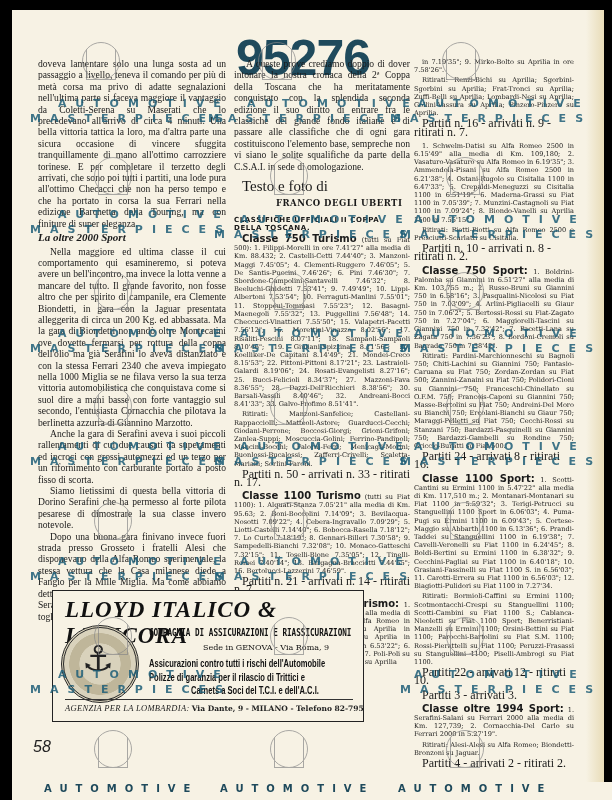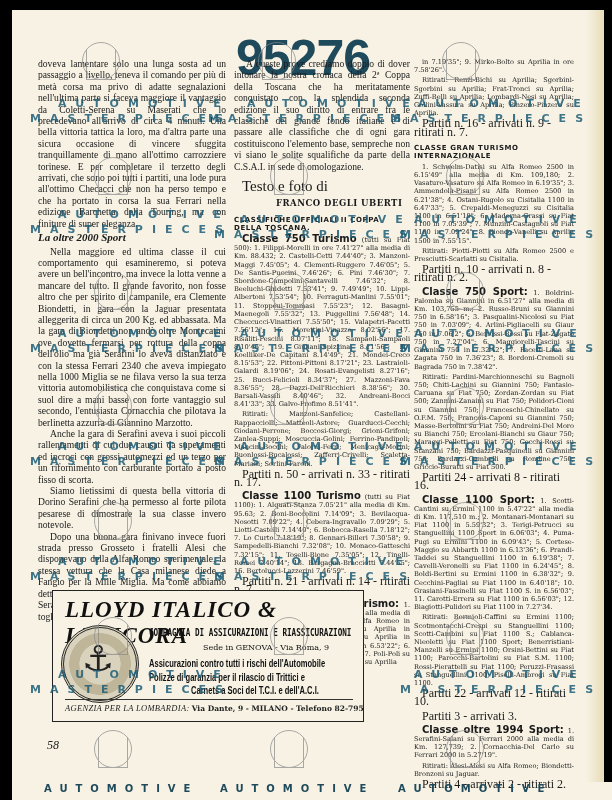--- a/index.html
+++ b/index.html
@@ -27,21 +27,21 @@
   .ad-sub{position:absolute;left:96px;top:36px;font-family:"DejaVu Sans Mono","Liberation Sans",sans-serif;font-size:9.8px;font-weight:bold;transform:scaleX(0.78);transform-origin:left;color:#111;white-space:nowrap;}
   .ad-sede{position:absolute;left:150px;top:52px;font-size:8px;font-family:"DejaVu Serif",serif;color:#111;}
   .ad-line{position:absolute;left:96px;font-family:"Liberation Sans",sans-serif;font-weight:bold;font-size:10.5px;transform:scaleX(0.72);transform-origin:left;color:#111;white-space:nowrap;}
   .ad-l1{top:66px;} .ad-l2{top:80px;} .ad-l3{top:93px;left:138px;}
   .ad-rule{position:absolute;left:12px;right:10px;top:108px;border-top:1px solid #333;}
   .ad-agency{position:absolute;left:12px;top:112px;font-size:8.5px;color:#222;white-space:nowrap;}
   .ad-agency i{font-style:italic;letter-spacing:0.3px;}
   .ad-agency b{font-size:7.5px;font-family:"DejaVu Serif",serif;}
   .seal{position:absolute;left:8px;top:34px;width:72px;height:72px;border-radius:50%;border:3px double #2a2a2a;background:radial-gradient(circle,#d9d2bc 0 40%,#bfb69a 41% 60%,#d9d2bc 61%);}
   .seal::after{content:"⚓";position:absolute;left:18px;top:10px;font-size:36px;color:#222;font-family:"DejaVu Sans",sans-serif;}
-  .pagenum{position:absolute;left:47px;top:738px;font-size:12px;font-style:italic;color:#222;font-family:Liberation Serif, serif;}
+  .pagenum{position:absolute;left:33px;top:738px;font-size:16px;font-style:italic;color:#222;font-family:Liberation Sans, sans-serif;}
   .wm{position:absolute;font-family:"DejaVu Sans",sans-serif;font-weight:bold;color:#1f5f78;opacity:0.85;font-size:11px;letter-spacing:9px;white-space:nowrap;pointer-events:none;}
   .wm.bottom{color:#1f4a5c;font-size:10px;letter-spacing:8px;opacity:1;}
   .ring{position:absolute;width:36px;height:36px;border:1px solid #888;border-radius:50%;opacity:0.7;pointer-events:none;}
   .ring::after{content:"";position:absolute;left:3px;top:6px;width:28px;height:30px;border:1px solid #888;border-top:none;}
 </style>
 </head>
 <body>
 
 <div class="page"></div>
 <div class="bottom-strip"></div>
@@ -67,21 +67,20 @@
   <p class="partiti">Partiti n. 50 - arrivati n. 33 - ritirati n. 17.</p>
   <p class="small"><b>Classe 1100 Turismo</b> <span>(tutti su Fiat 1100): 1. Alquati-Stanza 7.05'21" alla media di Km. 95.63; 2. Boni-Boccolini 7.14'09"; 3. Bevilacqua-Nosotti 7.09'22"; 4. Cebera-Ingravallo 7.09'29"; 5. Liotti-Castelli 7.14'40"; 6. Bobocca-Rasella 7.18'12"; 7. Lo Curto 7.18'19"; 8. Gennari-Billeri 7.30'58"; 9. Sampedelli-Bianchi 7.32'08"; 10. Monaco-Gatteschi 7.32'15"; 11. Toselli-Bione 7.35'05"; 12. Tinelli-Romei 7.40'14"; 13. Bargagna-Bracciotti 7.44'55"; 16. Bertolucci-Lazzerini 7.46'59".</span></p>
   <p class="partiti">Partiti n. 21 - arrivati n. 14 - ritirati n. 7.</p>
   <p class="small"><b>Classe oltre 1100 Turismo:</b> <span>1. Ippecampo-Mori su Aprilia in 6.33'51 alla media di Km. 105,195; 2. Moroni-Carta su Alfa Romeo in 6.46'05"; 3. Vinattieri-Chiavacci su Aprilia in 6.46'32"; 4. Miseroni-Miglioranni su Aprilia in 6.51'28"; 5. Croce-Croce su Aprilia in 6.53'22"; 6. Pagani-Vincenzi su Aprilia in 7.05'04"; 7. Poli-Poli su Aprilia in 7.12'50"; 8. Lombardi-Carini su Aprilia</span></p>
 </div>
 
 <div class="col col3">
   <p class="small">in 7.19'35"; 9. Mirko-Bolto su Aprilia in ore 7.58'26".</p>
   <p class="small">Ritirati: Renzi-Bichi su Aprilia; Sgorbini-Sgorbini su Aprilia; Frat-Tronci su Aprilia; Zuffi-Belli su Aprilia; Lombardi-Nesi su Aprilia; Gollini-Vassura su Aprilia; Pinzero-Pinzero su Aprilia.</p>
   <p class="partiti">Partiti n. 16 - arrivati n. 9 - ritirati n. 7.</p>
-  <div class="sect-title">CLASSE GRAN TURISMO INTERNAZIONALE</div>
   <p class="small">1. Schwelm-Datisi su Alfa Romeo 2500 in 6.15'49" alla media di Km. 109,180; 2. Vasaturo-Vasaturo su Alfa Romeo in 6.19'35"; 3. Ammendola-Pisani su Alfa Romeo 2500 in 6.21'38"; 4. Ostani-Rugolo su Cisitalia 1100 in 6.47'33"; 5. Crepaldi-Meneguzzi su Cisitalia 1100 in 6.51'19"; 6. Maderna-Grassi su Fiat 1100 in 7.05'39"; 7. Munzini-Castagnoli su Fiat 1100 in 7.09'24"; 8. Biondo-Vanelli su Aprilia 1500 in 7.55'15".</p>
   <p class="small">Ritirati: Piotti-Piotti su Alfa Romeo 2500 e Presciutti-Scarlatti su Cisitalia.</p>
   <p class="partiti">Partiti n. 10 - arrivati n. 8 - ritirati n. 2.</p>
   <p class="small"><b>Classe 750 Sport:</b> <span>1. Boldrini-Palomba su Giannini in 6.51'27" alla media di Km. 103,755 m.; 2. Russo-Bruni su Giannini 750 in 6.58'16"; 3. Pasqualini-Nicolosi su Fiat 750 in 7.03'09"; 4. Arlini-Pigliacelli su Giaur 750 in 7.06'2"; 5. Bertossi-Rossi su Fiat-Zagato 750 in 7.27'04"; 6. Maggiorelli-Tascini su Giannini 750 in 7.32'42"; 7. Pacetti-Lana su Zagata 750 in 7.36'23"; 8. Bordoni-Cremoli su Bagrada 750 in 7.38'42".</span></p>
   <p class="small">Ritirati: Pardini-Marchionneschi su Bagnoli 750; Chiti-Lachini su Giannini 750; Fantasio-Caruana su Fiat 750; Zordan-Zordan su Fiat 500; Zannini-Zanaini su Fiat 750; Polidori-Cioni su Giannini 750; Franceschi-Chinellato su O.F.M. 750; Francois-Caponi su Giannini 750; Masse-Bertolini su Fiat 750; Andreini-Del Moro su Bianchi 750; Ercolani-Bianchi su Giaur 750; Maraggi-Pelletti su Fiat 750; Cecchi-Rossi su Stanzani 750; Bardazzi-Pasquinelli su Giannini 750; Bardazzi-Gambelli su Rondine 750; Griccio-Buratti su Fiat 500.</p>
   <p class="partiti">Partiti 24 - arrivati 8 - ritirati 16.</p>
   <p class="small"><b>Classe 1100 Sport:</b> <span>1. Scotti-Cantini su Ermini 1100 in 5.47'22" alla media di Km. 117,510 m.; 2. Montanari-Montanari su Fiat 1100 in 5.59'32"; 3. Terigi-Petrucci su Stanguellini 1100 Sport in 6.06'03"; 4. Puma-Pugi su Ermini 1100 in 6.09'43"; 5. Cortese-Maggio su Abbarth 1100 in 6.13'36"; 6. Prandi-Taddei su Stanguellini 1100 in 6.19'38"; 7. Cavelli-Veronelli su Fiat 1100 in 6.24'45"; 8. Boldi-Bertini su Ermini 1100 in 6.38'32"; 9. Cecchini-Pagliai su Fiat 1100 in 6.40'18"; 10. Grasiani-Fassinelli su Fiat 1100 S. in 6.56'03"; 11. Carotti-Errera su Fiat 1100 in 6.56'03"; 12. Biagiotti-Pulidori su Fiat 1100 in 7.27'34.</span></p>
   <p class="small">Ritirati: Bormioli-Caffini su Ermini 1100; Scotmontacchi-Crespi su Stanguellini 1100; Scotti-Cambini su Fiat 1100 S.; Cablanca-Nieoletti su Fiat 1100 Sport; Benerristiani-Manzelli su Ermini 1100; Orsini-Bettini su Fiat 1100; Parocchi-Bartolini su Fiat S.M. 1100; Rossi-Pierattelli su Fiat 1100; Peruzzi-Frasassi su Stanguellini 1100; Piselli-Ambrogi su Fiat 1100.</p>
   <p class="partiti">Partiti 22 - arrivati 12 - ritirati 10.</p>
   <p class="partiti">Partiti 3 - arrivati 3.</p>

